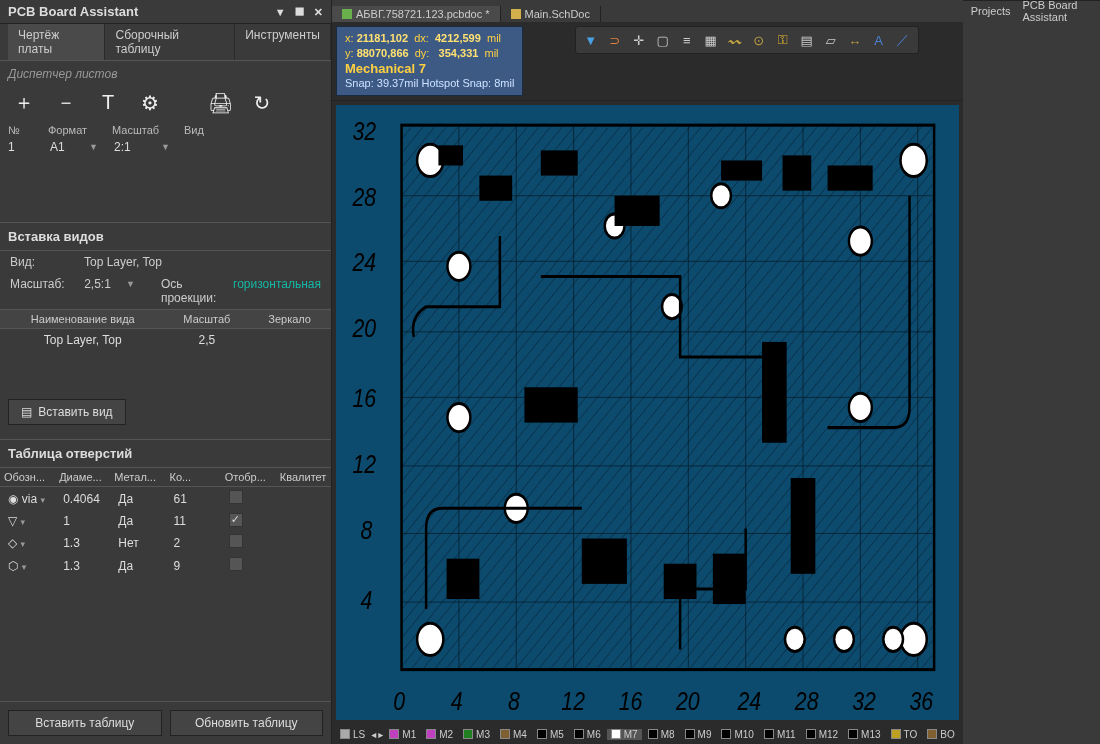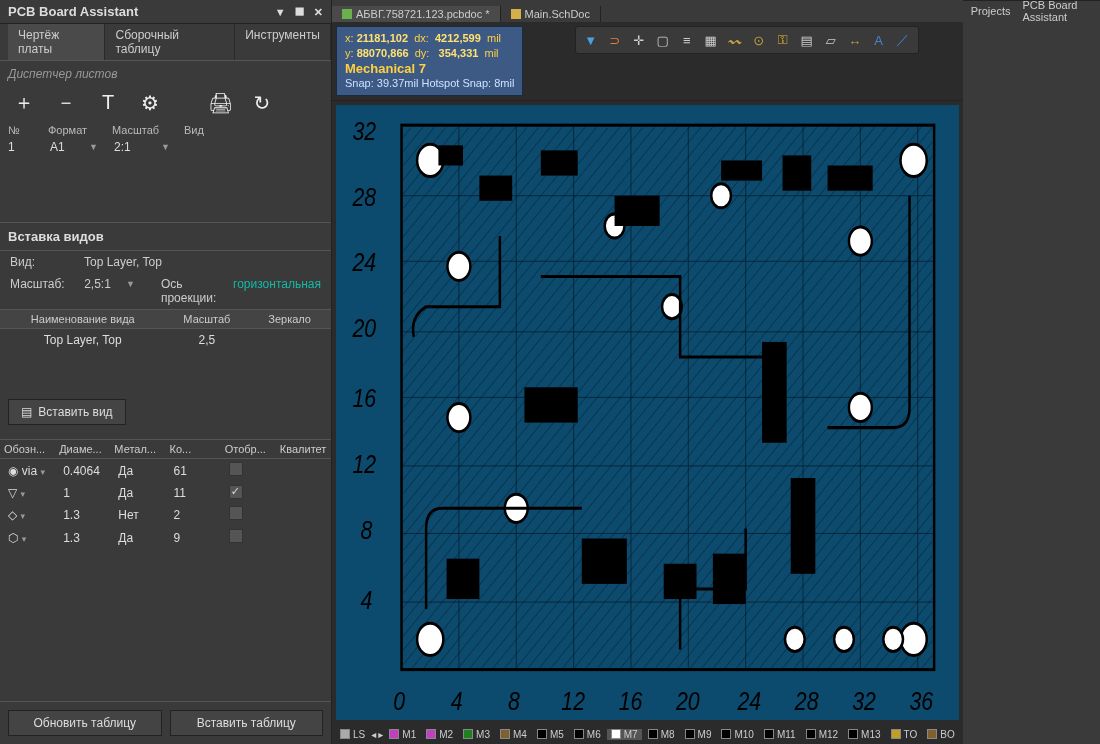--- a/index.html
+++ b/index.html
@@ -32,21 +32,21 @@
 .axis-lbl { width:90px; margin-left:24px;}
 .disabled { color:#14b8a6;}
 .grid-head { display:flex; background:#444; padding:3px 0; font-size:11px; color:#ccc; border-top:1px solid #555; border-bottom:1px solid #555;}
 .grid-head span, .grid-row span { text-align:center; }
 .col-name{flex:2} .col-sc{flex:1} .col-mir{flex:1}
 .grid-row { display:flex; padding:4px 0; font-size:12px; color:#ddd;}
 
 .btn-row { padding: 8px; }
 .btn { background:#444; border:1px solid #222; color:#ddd; padding:5px 12px; font-size:12px; cursor:pointer; display:inline-flex; align-items:center; gap:6px;}
 
-.holes-head { display:flex; background:#3a3a3a; padding:3px 0; font-size:11px; color:#ccc; border-bottom:1px solid #555;}
+.holes-head { display:flex; background:#3a3a3a; padding:3px 0; font-size:11px; color:#ccc; border-bottom:1px solid #555;justify-content:flex-end;}
 .hc{flex:1; text-align:left; padding-left:4px; white-space:nowrap; overflow:hidden;}
 .holes-row { display:flex; padding:3px 0; font-size:12px; color:#ddd; align-items:center;}
 .holes-row .hc{padding-left:8px;}
 .cb { width:14px; height:14px; background:#555; border:1px solid #333; display:inline-block;}
 .cb.checked::after { content:"✓"; color:#ddd; font-size:11px; position:relative; left:1px; top:-2px;}
 
 .bottom-btns { display:flex; gap:8px; padding:8px; margin-top:auto; border-top:1px solid #555;}
 .bottom-btns .btn { flex:1; justify-content:center;}
 
 
@@ -155,20 +155,21 @@
       <div style="height:40px"></div>
       <div class="btn-row">
         <button class="btn">
           <span>▤</span>
           <span>Вставить вид</span>
         </button>
       </div>
     </div>
 
     <div class="panel-block" style="flex:1; display:flex; flex-direction:column;">
+      <h4>Таблица отверстий</h4>
       <div class="holes-head">
         <span class="hc">Обозн...</span>
         <span class="hc">Диаме...</span>
         <span class="hc">Метал...</span>
         <span class="hc">Ко...</span>
         <span class="hc">Отобр...</span>
         <span class="hc">Квалитет</span>
       </div>
       <div id="holes-body">
             <div class="holes-row">
@@ -199,22 +200,22 @@
               <span class="hc">⬡ <span class="caret">▾</span></span>
               <span class="hc">1.3</span>
               <span class="hc">Да</span>
               <span class="hc">9</span>
               <span class="hc"><span class="cb"></span></span>
               <span class="hc"></span>
             </div>
           </div>
       <div style="flex:1"></div>
       <div class="bottom-btns">
+        <button class="btn">Вставить таблицу</button>
         <button class="btn">Обновить таблицу</button>
-        <button class="btn">Вставить таблицу</button>
       </div>
     </div>
   </div>
 
   <div class="editor">
     <div class="doc-tabs">
       <div class="doc-tab active">
         <span class="icon-sq" style="background:#6ab04c"></span>
         <span>АБВГ.758721.123.pcbdoc *</span>
       </div>

